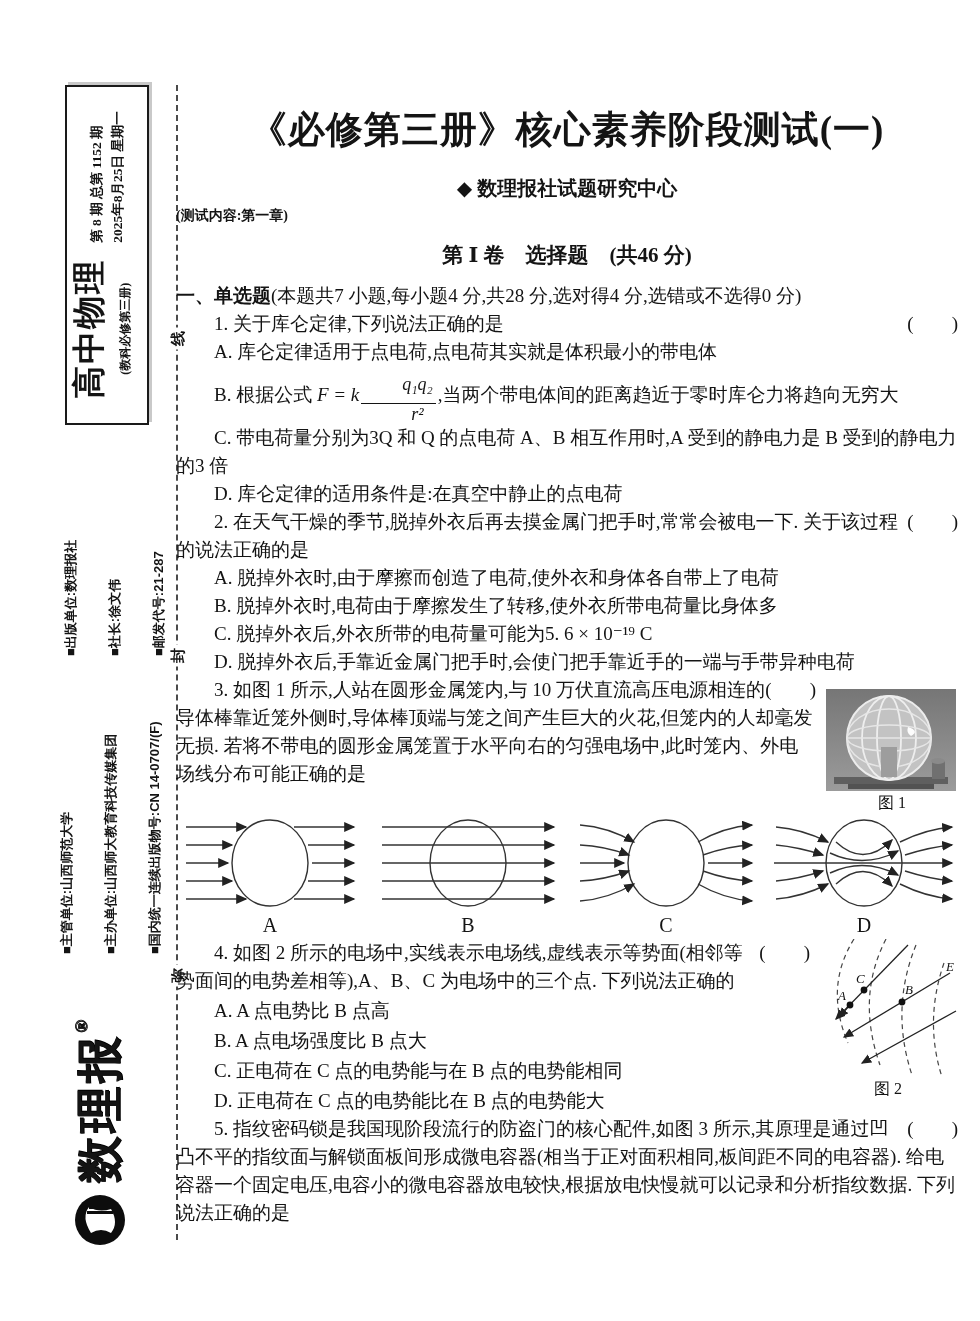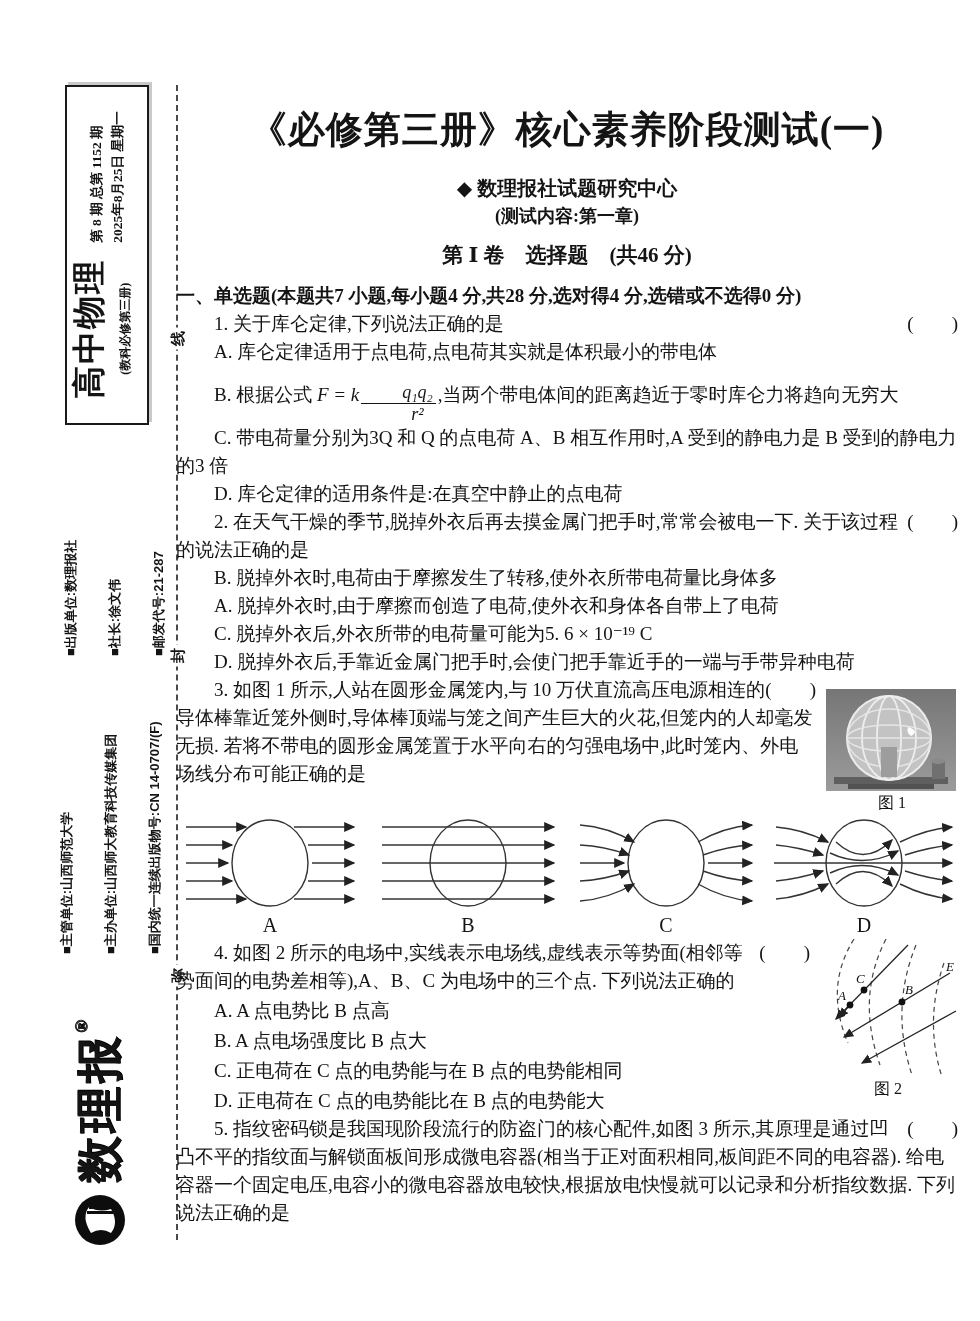--- a/index.html
+++ b/index.html
@@ -38,34 +38,34 @@
     border-left:2px dashed #4a4a4a; }
   .seal-char { position:absolute; left:167px; width:22px; text-align:center;
     transform:rotate(-90deg); background:#fff; font-size:15px; font-weight:bold;
     padding:4px 0; }
 
   
   .main { position:absolute; left:176px; top:0; width:782px; font-size:19px; line-height:28px; }
   .paper-title { margin-top:106px; text-align:center; font-size:37px; font-weight:bold;
     letter-spacing:1px; line-height:48px; }
   .byline { margin-top:20px; text-align:center; font-size:20px; font-weight:bold; }
-  .scope  { text-align:center; font-size:18px; font-weight:bold; }
+  .scope  { font-size:14px; font-weight:bold; }
   .section{ text-align:center; font-size:21px; font-weight:600; line-height:34px; margin-top:8px; }
   .part-header { margin-top:10px; }
   .part-label { font-weight:bold; }
-  .part-note { font-weight:700; }
+  .part-note { font-weight:400; }
 
   p { margin:0; }
   .stem, .opt { text-indent:38px; }
   .bracket { float:right; text-indent:0; }
   .opt4 { margin-top:2px; }
 
   .frac { display:inline-block; vertical-align:-1.05em; text-align:center;
     font-style:italic; line-height:1.05; font-size:18px; margin:0 2px; }
-  .frac .num { display:block; border-bottom:1.3px solid #141414; padding:0 3px 1px; }
+  .frac .num { display:block; border-bottom:1.3px solid #141414; padding:0 3px 9px; }
   .frac .den { display:block; padding-top:1px; }
   .vit { font-style:italic; }
   .tall { line-height:58px; }
   .tall .postb { line-height:28px; }
 
   
   .fig1 { float:right; width:132px; margin:13px 0 4px 10px; text-align:center; }
   .fig1 .photo { width:130px; height:102px; display:block; }
   .figcap { font-size:16px; line-height:20px; margin-top:2px; text-align:center; }
   .fig2 { float:right; width:140px; margin:0 0 2px 8px; text-align:center; }
@@ -139,22 +139,22 @@
   <div>
     <p class="stem"><span class="bracket">(　　)</span><span>1. 关于库仑定律,下列说法正确的是</span></p>
     <p class="opt"><span>A. 库仑定律适用于点电荷,点电荷其实就是体积最小的带电体</span></p>
     <p class="opt tall"><span>B. 根据公式 </span><span class="vit">F = k</span><span class="frac"><span class="num">q₁q₂</span><span class="den">r²</span></span><span class="postb">,当两个带电体间的距离趋近于零时库仑力将趋向无穷大</span></p>
     <p class="opt"><span>C. 带电荷量分别为3Q 和 Q 的点电荷 A、B 相互作用时,A 受到的静电力是 B 受到的静电力的3 倍</span></p>
     <p class="opt"><span>D. 库仑定律的适用条件是:在真空中静止的点电荷</span></p>
   </div>
 
   <div>
     <p class="stem"><span class="bracket">(　　)</span><span>2. 在天气干燥的季节,脱掉外衣后再去摸金属门把手时,常常会被电一下. 关于该过程的说法正确的是</span></p>
+    <p class="opt"><span>A. 脱掉外衣时,由于摩擦而创造了电荷,使外衣和身体各自带上了电荷</span></p>
     <p class="opt"><span>B. 脱掉外衣时,电荷由于摩擦发生了转移,使外衣所带电荷量比身体多</span></p>
-    <p class="opt"><span>A. 脱掉外衣时,由于摩擦而创造了电荷,使外衣和身体各自带上了电荷</span></p>
     <p class="opt"><span>C. 脱掉外衣后,外衣所带的电荷量可能为5. 6 × 10⁻¹⁹ C</span></p>
     <p class="opt"><span>D. 脱掉外衣后,手靠近金属门把手时,会使门把手靠近手的一端与手带异种电荷</span></p>
   </div>
 
   <div>
     <div class="fig1">
       <svg class="photo" viewBox="0 0 130 102">
         <defs>
           <linearGradient id="phbg" x1="0" y1="0" x2="0" y2="1">
             <stop offset="0" stop-color="#767676"></stop>

